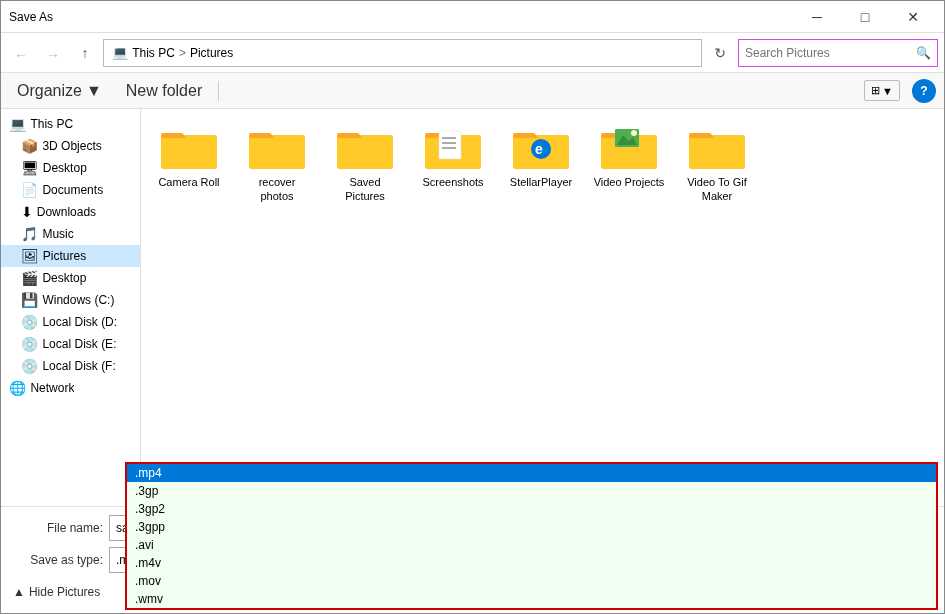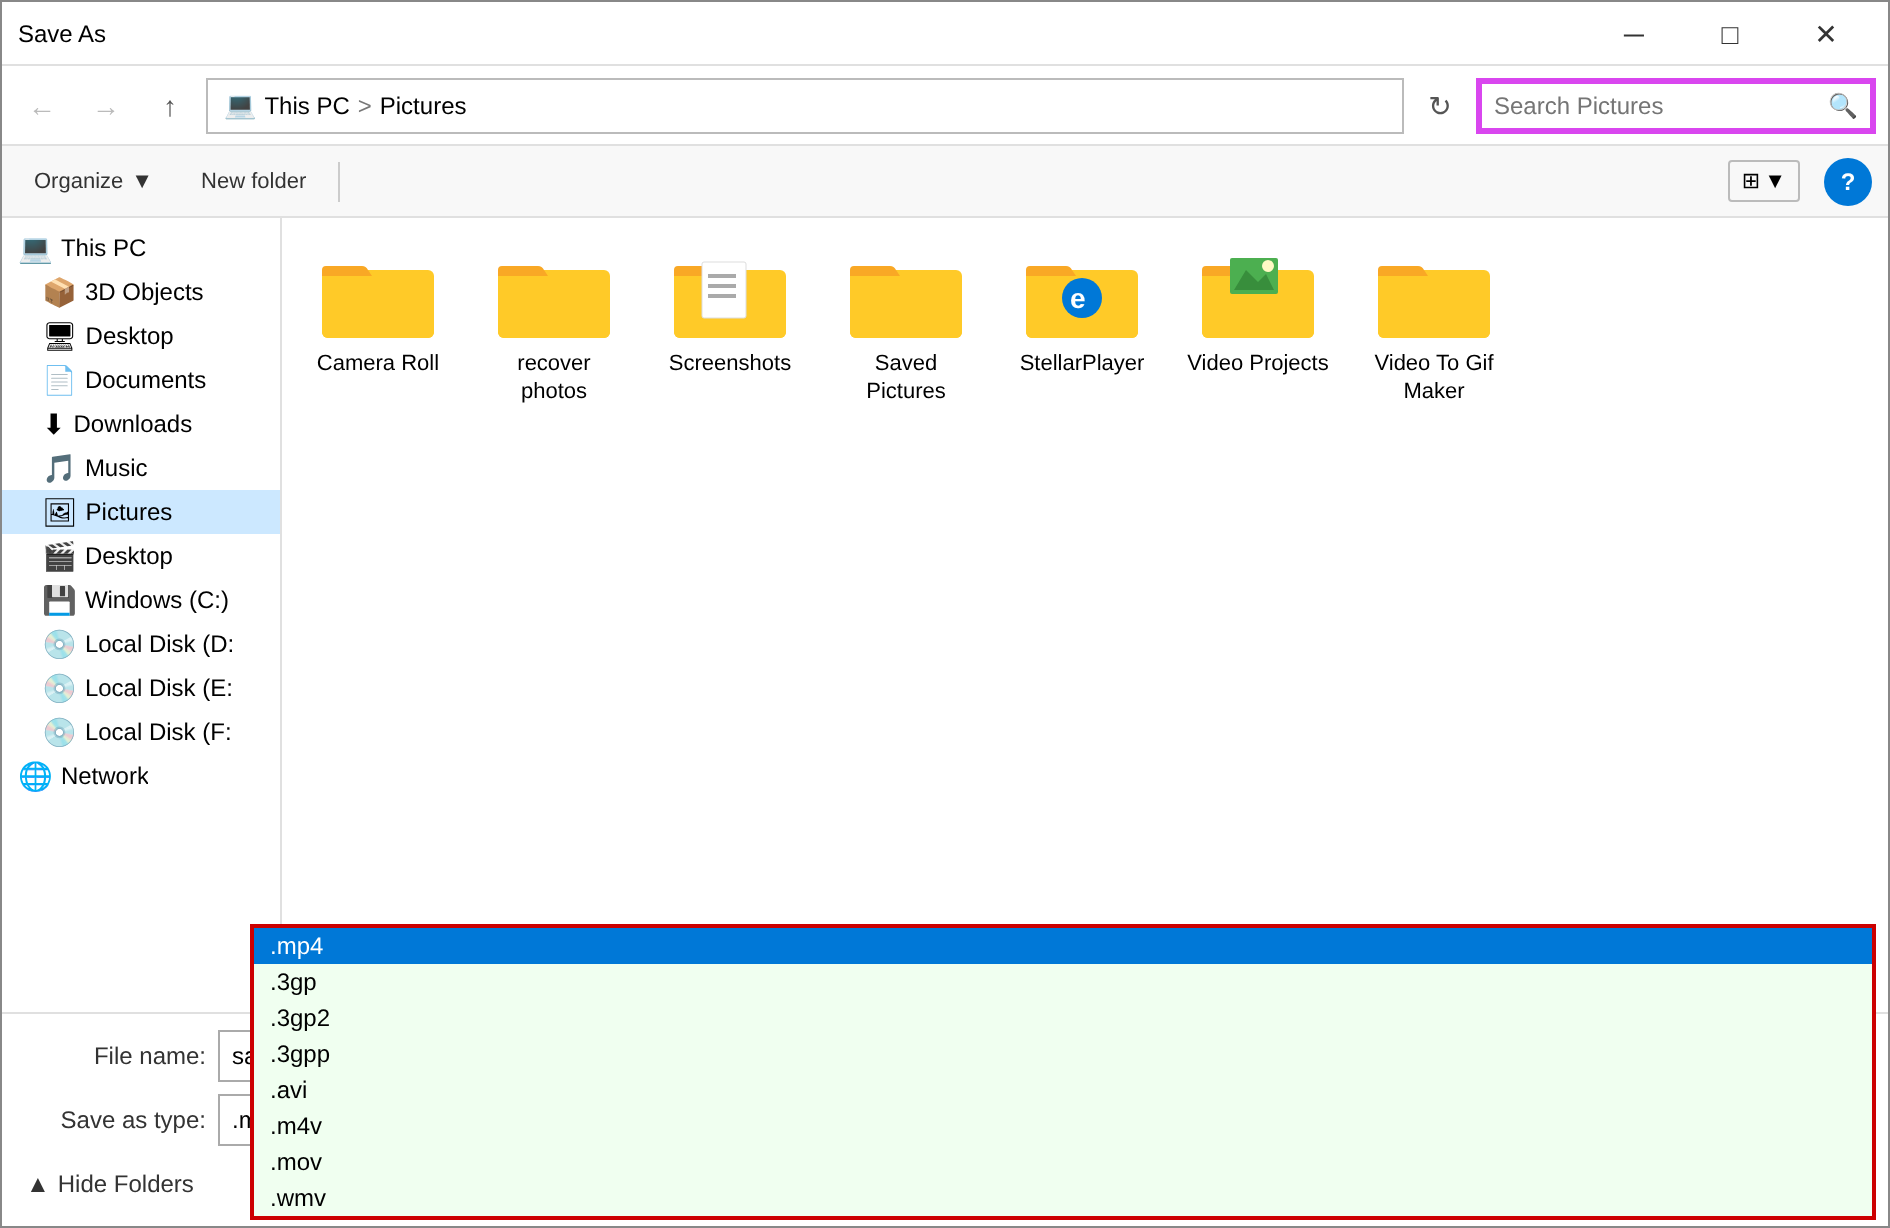--- a/index.html
+++ b/index.html
@@ -14,27 +14,27 @@
     .titlebar-btn { width: 46px; height: 32px; border: none; background: transparent; cursor: pointer; font-size: 14px; color: #333; display: flex; align-items: center; justify-content: center; }
 
     
     .addressbar { height: 40px; background: #fff; display: flex; align-items: center; padding: 0 6px; gap: 4px; border-bottom: 1px solid #e0e0e0; }
     .nav-btn { width: 28px; height: 28px; border: none; background: transparent; cursor: pointer; border-radius: 3px; display: flex; align-items: center; justify-content: center; color: #555; font-size: 14px; }
     .nav-btn.disabled { color: #bbb; cursor: default; }
     .address-path { flex: 1; height: 28px; border: 1px solid #bbb; background: #fff; display: flex; align-items: center; padding: 0 8px; font-size: 12px; cursor: text; gap: 4px; }
     .address-path-text { color: #000; }
     .address-path-sep { color: #777; }
     .refresh-btn { width: 28px; height: 28px; border: none; background: transparent; cursor: pointer; border-radius: 3px; display: flex; align-items: center; justify-content: center; color: #555; font-size: 14px; }
-    .search-box { width: 200px; height: 28px; border: 3px solid #d946ef; background: #fff; display: flex; align-items: center; padding: 0 6px; gap: 4px; }
+    .search-box { width: 200px; height: 28px; border: 1px solid #d946ef; background: #fff; display: flex; align-items: center; padding: 0 6px; gap: 4px; }
     .search-box input { border: none; outline: none; font-size: 12px; flex: 1; color: #777; }
     .search-icon { color: #555; font-size: 12px; }
 
     
     .toolbar { height: 36px; background: #f8f8f8; border-bottom: 1px solid #e0e0e0; display: flex; align-items: center; padding: 0 8px; gap: 8px; }
-    .toolbar-btn { background: transparent; border: none; cursor: pointer; font-size: 11px; padding: 4px 8px; border-radius: 2px; display: flex; align-items: flex-start; gap: 4px; color: #333; }
+    .toolbar-btn { background: transparent; border: none; cursor: pointer; font-size: 16px; padding: 4px 8px; border-radius: 2px; display: flex; align-items: flex-start; gap: 4px; color: #333; }
     .toolbar-divider { width: 1px; height: 20px; background: #ccc; }
     .view-btn { margin-left: auto; background: transparent; border: 1px solid #bbb; cursor: pointer; font-size: 11px; padding: 3px 6px; border-radius: 2px; display: flex; align-items: center; gap: 2px; }
     .help-btn { width: 24px; height: 24px; border-radius: 50%; background: #0078d7; color: #fff; border: none; cursor: pointer; font-size: 12px; font-weight: bold; display: flex; align-items: center; justify-content: center; margin-left: 4px; }
 
     
     .main { display: flex; flex: 1; overflow: hidden; }
 
     
     .sidebar { width: 140px; background: #fff; border-right: 1px solid #e0e0e0; overflow-y: auto; padding: 4px 0; }
     .sidebar-item { display: flex; align-items: center; padding: 3px 8px; cursor: pointer; white-space: nowrap; overflow: hidden; text-overflow: ellipsis; font-size: 12px; gap: 4px; }
@@ -193,34 +193,34 @@
               <path d="M2,17 L2,14 Q2,12 4,12 L22,12 Q24,12 25,14 L27,17 Z" fill="#F9A825"></path>
               <rect x="2" y="17" width="56" height="31" rx="3" fill="#FFCA28"></rect>
             </svg></div>
           <span class="folder-name">recover photos</span>
         </div>
         <div class="folder-item">
           <div class="folder-icon"><svg viewBox="0 0 60 52" width="60" height="52">
               <rect x="2" y="14" width="56" height="34" rx="3" fill="#FFCA28"></rect>
               <path d="M2,17 L2,14 Q2,12 4,12 L22,12 Q24,12 25,14 L27,17 Z" fill="#F9A825"></path>
               <rect x="2" y="17" width="56" height="31" rx="3" fill="#FFCA28"></rect>
+            </svg></div>
+          <span class="folder-name">Saved Pictures</span>
+        </div>
+        <div class="folder-item">
+          <div class="folder-icon"><svg viewBox="0 0 60 52" width="60" height="52">
+              <rect x="2" y="14" width="56" height="34" rx="3" fill="#FFCA28"></rect>
+              <path d="M2,17 L2,14 Q2,12 4,12 L22,12 Q24,12 25,14 L27,17 Z" fill="#F9A825"></path>
+              <rect x="2" y="17" width="56" height="31" rx="3" fill="#FFCA28"></rect>
               <rect x="16" y="10" width="22" height="28" rx="1" fill="#fff" stroke="#ddd" stroke-width="0.5"></rect>
               <rect x="19" y="16" width="14" height="2" fill="#aaa"></rect>
               <rect x="19" y="21" width="14" height="2" fill="#aaa"></rect>
               <rect x="19" y="26" width="14" height="2" fill="#aaa"></rect>
             </svg></div>
           <span class="folder-name">Screenshots</span>
-        </div>
-        <div class="folder-item">
-          <div class="folder-icon"><svg viewBox="0 0 60 52" width="60" height="52">
-              <rect x="2" y="14" width="56" height="34" rx="3" fill="#FFCA28"></rect>
-              <path d="M2,17 L2,14 Q2,12 4,12 L22,12 Q24,12 25,14 L27,17 Z" fill="#F9A825"></path>
-              <rect x="2" y="17" width="56" height="31" rx="3" fill="#FFCA28"></rect>
-            </svg></div>
-          <span class="folder-name">Saved Pictures</span>
         </div>
         <div class="folder-item">
           <div class="folder-icon"><svg viewBox="0 0 60 52" width="60" height="52">
               <rect x="2" y="14" width="56" height="34" rx="3" fill="#FFCA28"></rect>
               <path d="M2,17 L2,14 Q2,12 4,12 L22,12 Q24,12 25,14 L27,17 Z" fill="#F9A825"></path>
               <rect x="2" y="17" width="56" height="31" rx="3" fill="#FFCA28"></rect>
               <circle cx="30" cy="28" r="10" fill="#0078d7"></circle>
               <text x="24" y="33" font-size="14" fill="#fff" font-weight="bold">e</text>
             </svg></div>
           <span class="folder-name">StellarPlayer</span>
@@ -257,21 +257,21 @@
       <span class="form-label">Save as type:</span>
       <div class="select-wrapper">
         <select class="filetype-select">
           
         <option value=".mp4">.mp4</option><option value=".3g2">.3g2</option><option value=".3gp">.3gp</option><option value=".3gp2">.3gp2</option><option value=".3gpp">.3gpp</option><option value=".avi">.avi</option><option value=".m4v">.m4v</option><option value=".mov">.mov</option><option value=".wmv">.wmv</option></select>
       </div>
     </div>
     <div class="action-buttons">
       <button class="hide-folders-btn">
         <span>▲</span>
-        <span>Hide Folders</span>
+        <span>Hide Pictures</span>
       </button>
       <button class="action-btn">Save</button>
       <button class="action-btn">Cancel</button>
     </div>
   </div>
 
   <div class="dropdown-overlay">
 
   <div class="dropdown-item selected">.mp4</div>
       <div class="dropdown-item">.3gp</div>

